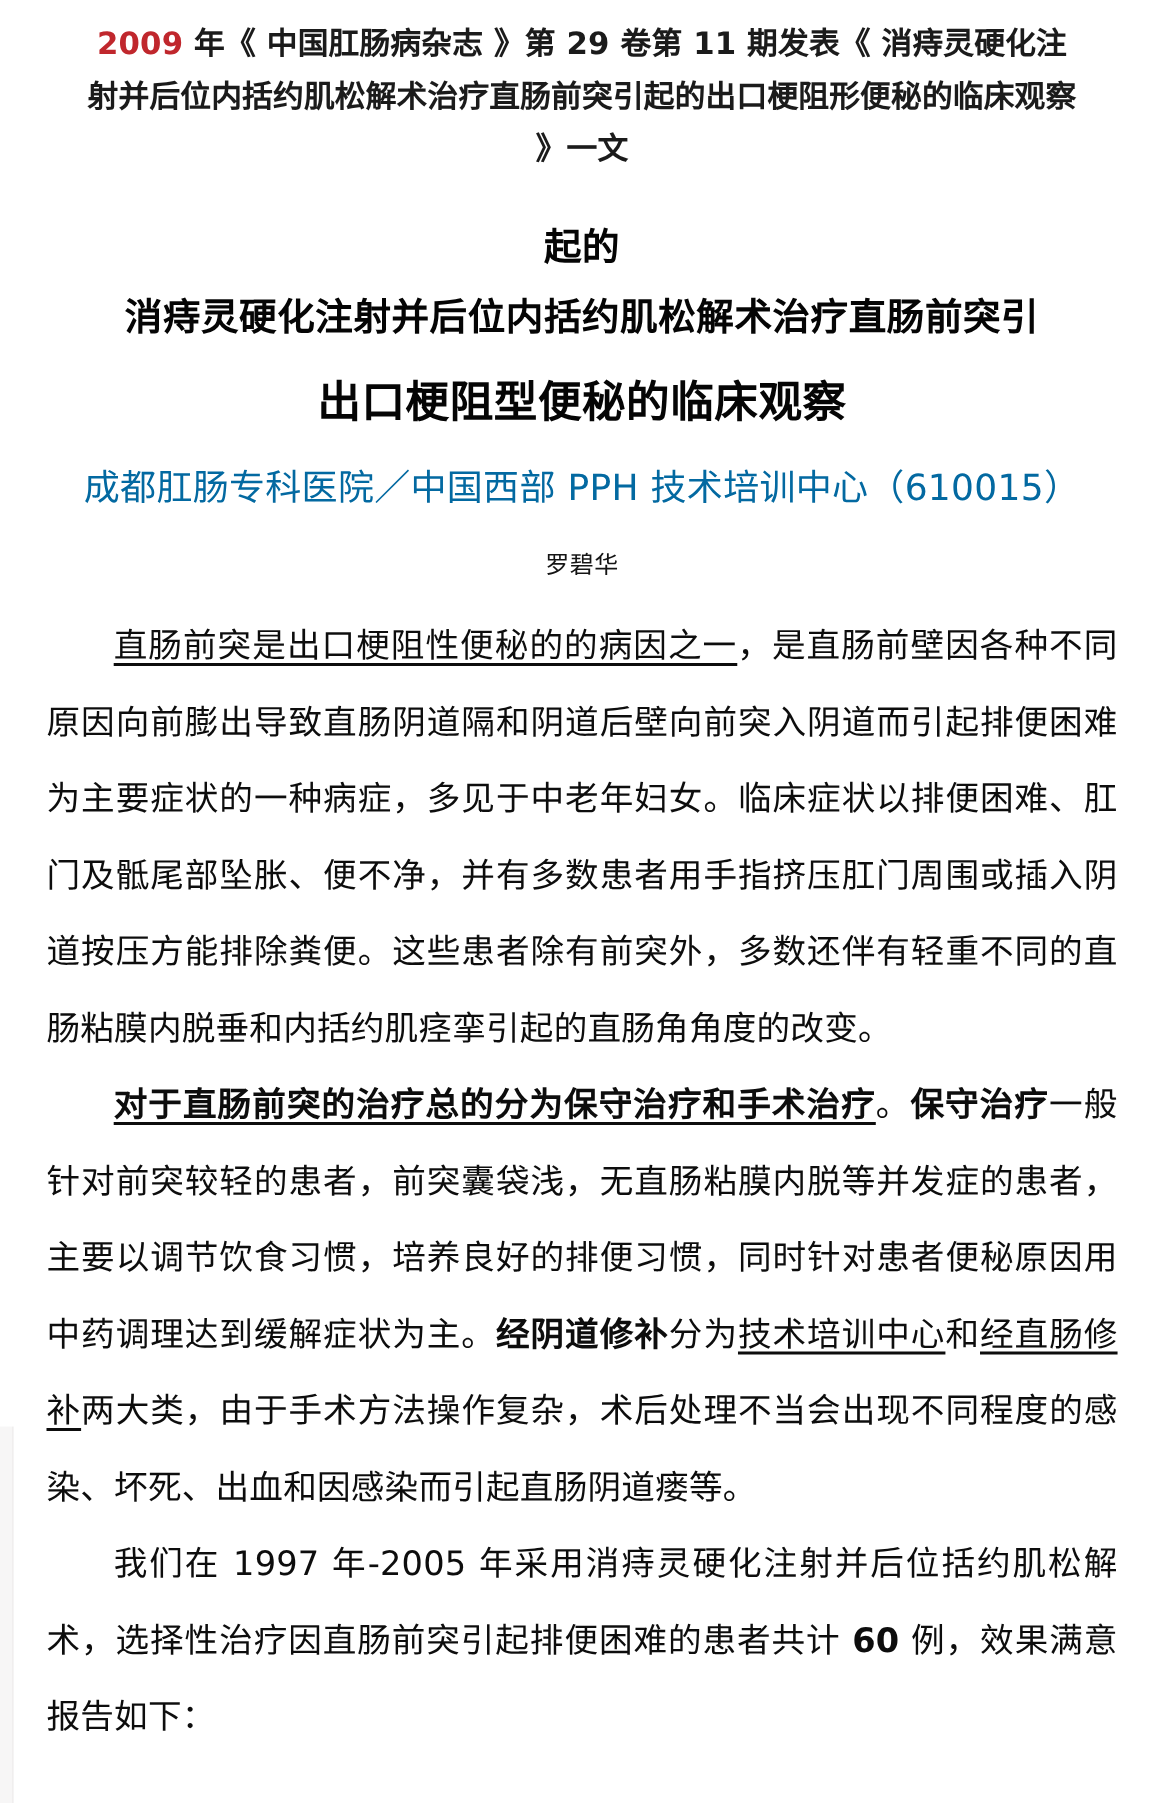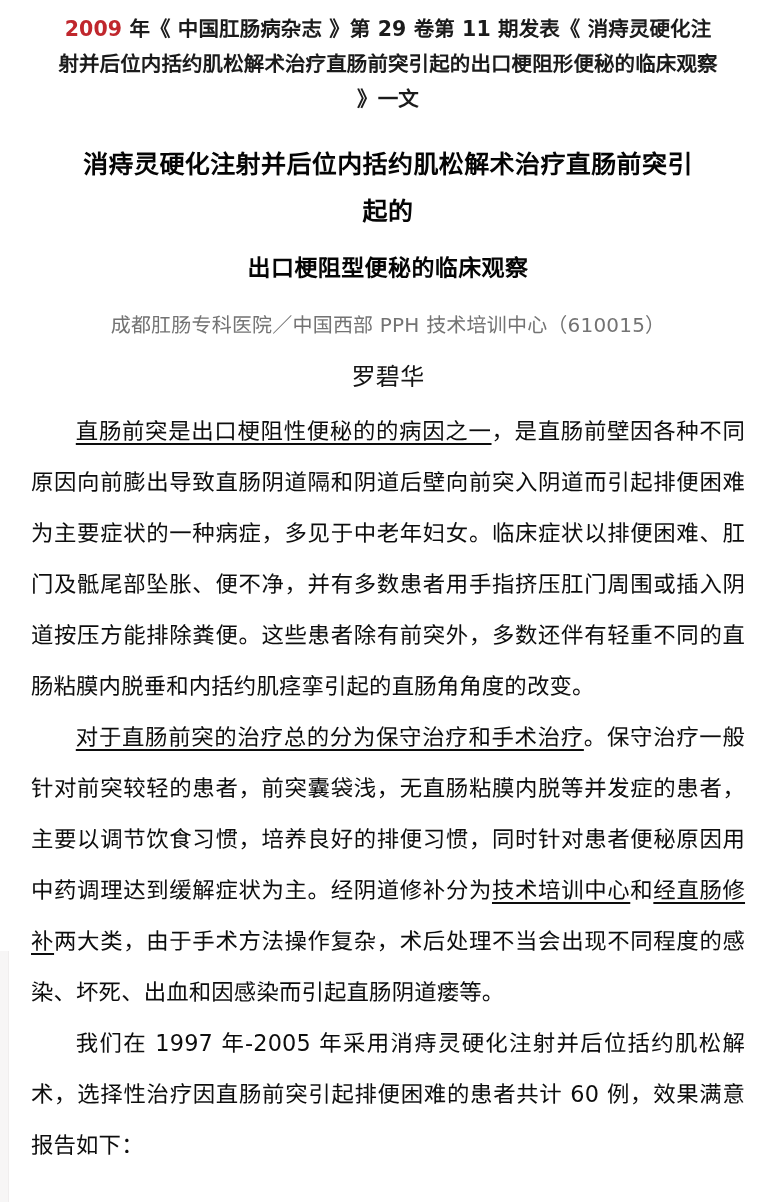--- a/index.html
+++ b/index.html
@@ -59,40 +59,40 @@
     text-align: center;
   }
   .title-line {
     font-size: 25px;
     line-height: 47px;
     font-weight: 700;
     color: #050505;
     letter-spacing: 0.4px;
   }
   .title-line.secondary {
-    font-size: 23px;
+    font-size: 29px;
     line-height: 46px;
     padding-top: 10px;
   }
 
   
   .affiliation {
     margin: 0;
     padding: 19px 10px 0 10px;
     text-align: center;
-    font-size: 20px;
+    font-size: 24px;
     line-height: 30px;
-    color: #737373;
+    color: #0369a1;
     letter-spacing: 0.2px;
   }
   .author {
     margin: 0;
     padding: 22px 10px 0 10px;
     text-align: center;
-    font-size: 24px;
+    font-size: 16px;
     line-height: 30px;
     color: #141414;
     letter-spacing: 0.3px;
   }
 
   
   .body-copy {
     padding: 14px 0 0 0;
   }
   .para {
@@ -108,43 +108,43 @@
   }
   .para.indented {
     text-indent: 2em;
   }
   .para .u {
     text-decoration: underline;
     text-underline-offset: 4px;
     text-decoration-thickness: 1.6px;
   }
   .para .b {
-    font-weight: 400;
+    font-weight: 700;
   }
   .para .bu {
-    font-weight: 400;
+    font-weight: 700;
     text-decoration: underline;
     text-underline-offset: 4px;
     text-decoration-thickness: 1.8px;
   }
 </style>
 </head>
 <body>
 
 <div class="page-gutter"></div>
 
 <div class="page">
 
   <p class="masthead">
     <span class="year">2009</span><span> 年《 中国肛肠病杂志 》第 29 卷第 11 期发表《 消痔灵硬化注射并后位内括约肌松解术治疗直肠前突引起的出口梗阻形便秘的临床观察 》一文</span>
   </p>
 
   <div class="title-block">
+    <div class="title-line">起的</div>
     <div class="title-line">消痔灵硬化注射并后位内括约肌松解术治疗直肠前突引</div>
-    <div class="title-line">起的</div>
     <div class="title-line secondary">出口梗阻型便秘的临床观察</div>
   </div>
 
   <p class="affiliation">成都肛肠专科医院／中国西部 PPH 技术培训中心（610015）</p>
 
   <p class="author">罗碧华</p>
 
   <div class="body-copy">
     <p class="para indented"><span class="u">直肠前突是出口梗阻性便秘的的病因之一</span>，是直肠前壁因各种不同原因向前膨出导致直肠阴道隔和阴道后壁向前突入阴道而引起排便困难为主要症状的一种病症，多见于中老年妇女。临床症状以排便困难、肛门及骶尾部坠胀、便不净，并有多数患者用手指挤压肛门周围或插入阴道按压方能排除粪便。这些患者除有前突外，多数还伴有轻重不同的直肠粘膜内脱垂和内括约肌痉挛引起的直肠角角度的改变。</p>
     <p class="para indented"><span class="bu">对于直肠前突的治疗总的分为保守治疗和手术治疗</span>。<span class="b">保守治疗</span>一般针对前突较轻的患者，前突囊袋浅，无直肠粘膜内脱等并发症的患者，主要以调节饮食习惯，培养良好的排便习惯，同时针对患者便秘原因用中药调理达到缓解症状为主。<span class="b">经阴道修补</span>分为<span class="u">技术培训中心</span>和<span class="u">经直肠修补</span>两大类，由于手术方法操作复杂，术后处理不当会出现不同程度的感染、坏死、出血和因感染而引起直肠阴道瘘等。</p>

